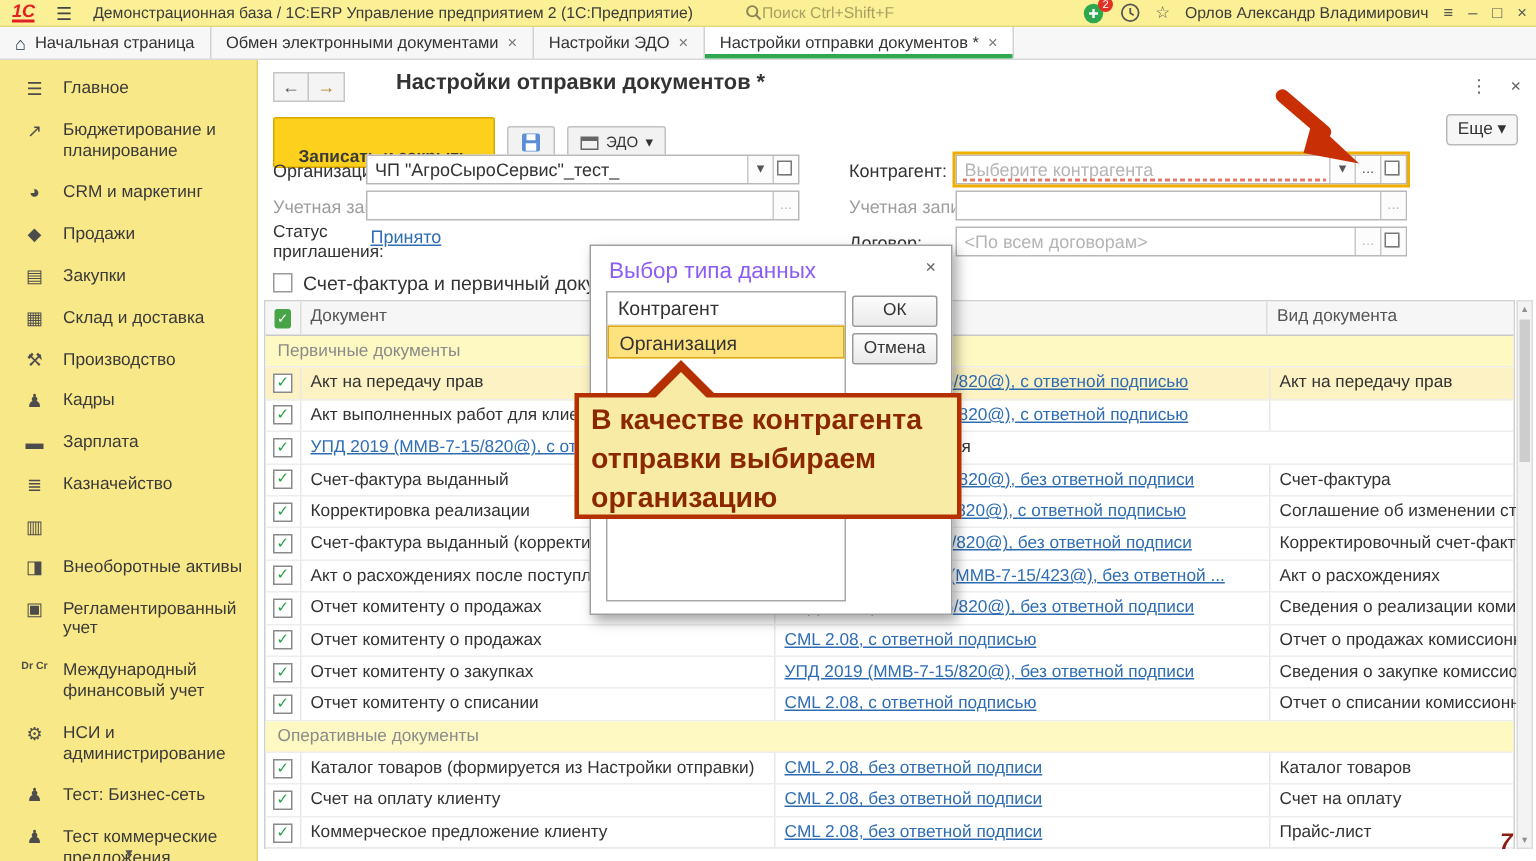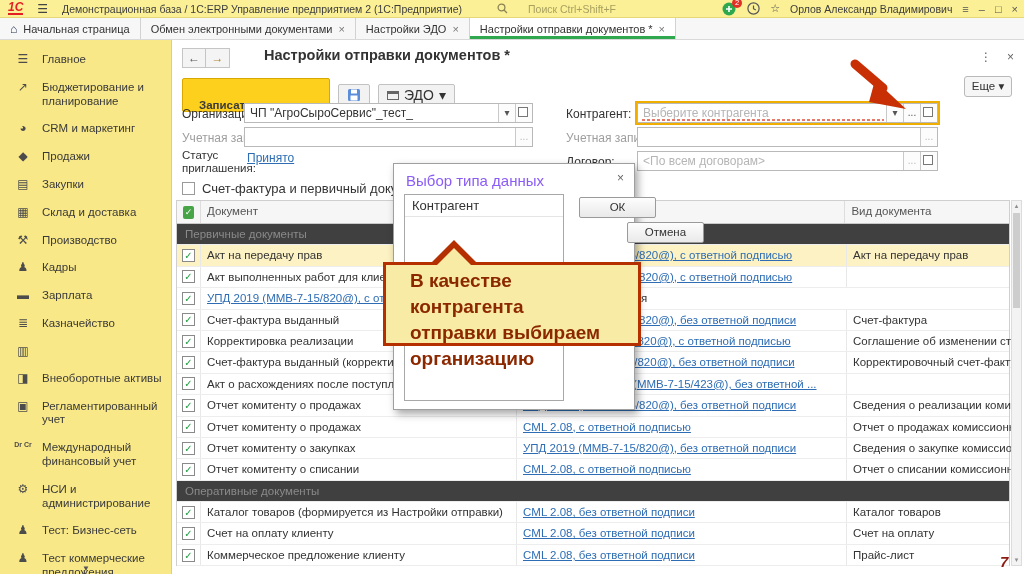--- a/index.html
+++ b/index.html
@@ -7,21 +7,21 @@
     font-family:"Liberation Sans","DejaVu Sans",sans-serif; }
   #app { position:relative; width:1024px; height:574px; overflow:hidden; background:#fff; font-size:12px; color:#333; }
 
   
   .topbar { position:absolute; left:0; top:0; width:1024px; height:18px; background:#fbf096;
     border-bottom:1px solid #e6d878; display:flex; align-items:center; font-size:10.5px; color:#3c3c3c; }
   .logo1c { font-weight:bold; font-style:italic; color:#e31e24; font-size:12px; margin-left:8px;
     border-bottom:2px solid #e31e24; line-height:11px; }
   .tb-burger { margin-left:14px; font-size:12px; color:#444; }
   .tb-title { margin-left:14px; white-space:nowrap; }
-  .tb-search { position:absolute; left:497px; display:flex; align-items:center; gap:20px; color:#a8a061; }
+  .tb-search { position:absolute; left:497px; display:flex; align-items:center; gap:0; color:#a8a061; }
   .tb-right { position:absolute; right:6px; display:flex; align-items:center; gap:10px; }
   .noticewrap { position:relative; width:15px; height:14px; }
   .badge { position:absolute; right:-5px; top:-4px; background:#e23024; color:#fff; font-size:7.5px;
     border-radius:50%; width:10px; height:10px; line-height:10px; text-align:center; }
   .wctl { color:#555; font-size:11px; }
 
   
   .tabbar { position:absolute; left:0; top:18px; width:1024px; height:22px; background:#f7f7f7;
     border-bottom:1px solid #d9d9d9; display:flex; font-size:11px; }
   .tab { display:flex; align-items:center; gap:6px; padding:0 10px; border-right:1px solid #d2d2d2;
@@ -51,21 +51,21 @@
   .kebab { position:absolute; right:32px; top:10px; color:#666; font-size:12px; }
   .panel-x { position:absolute; right:10px; top:10px; color:#666; font-size:12px; }
   .morebtn { position:absolute; right:12px; top:36px; width:48px; height:21px; border:1px solid #b9b9b9;
     border-radius:3px; background:#f6f6f6; font-size:11.5px; color:#333; text-align:center; line-height:19px; }
 
   
   .toolrow { position:absolute; left:10px; top:38px; display:flex; gap:8px; align-items:center; }
   .btn-yellow { height:22px; padding:16px 16px; background:#fdd01d; border:1px solid #d8a700; border-radius:2px;
     font-size:11.5px; font-weight:bold; color:#3a3a3a; line-height:20px; }
   .btn-gray { height:22px; border:1px solid #c2c2c2; border-radius:2px; background:#f2f2f2;
-    display:flex; align-items:center; gap:5px; padding:0 8px; font-size:14px; color:#333;text-align:right; }
+    display:flex; align-items:center; gap:5px; padding:0 8px; font-size:10px; color:#333;text-align:right; }
   .edoic { display:inline-block; width:12px; height:9px; border:1px solid #666; border-top:3px solid #666; }
 
   
   .flabel { position:absolute; font-size:12px; color:#333; white-space:nowrap; }
   .flabel.dim { color:#9e9e9e; }
   .fld { position:absolute; height:20px; background:#fff; border:1px solid #b9b9b9; display:flex; align-items:stretch;
     font-size:12px; }
   .fld .txt { flex:1; padding:2px 5px; white-space:nowrap; overflow:hidden; color:#333; }
   .fld .txt.ph { color:#b5b5b5; position:relative; }
   .fld .seg { width:17px; border-left:1px solid #c9c9c9; text-align:center; color:#555; font-size:10px;
@@ -79,21 +79,21 @@
   .linktext { color:#2e6db4; text-decoration:underline; }
   .chkrow { position:absolute; left:10px; top:141px; display:flex; gap:7px; align-items:center; font-size:13px; color:#333; }
   .cbox { width:13px; height:13px; border:1px solid #9a9a9a; background:#fff; }
 
   
   .dtable { position:absolute; left:4px; top:160px; width:834px; height:366px; border:1px solid #cfcfcf; background:#fff; font-size:11.5px; }
   .thead { display:flex; height:23px; background:#f6f6f6; border-bottom:1px solid #c9c9c9; color:#555; }
   .thead .hc { padding:4px 6px; border-right:1px solid #ddd; white-space:nowrap; overflow:hidden; }
   .trow { display:flex; height:21.4px; border-bottom:1px solid #ededed; }
   .trow.sel { background:#fdf2c3; }
-  .trow.group { color:#8a8a8a; background:#404040; }
+  .trow.group { color:#8a8a8a; background:#fef9c3; }
   .c-chk { width:24px; min-width:24px; border-right:1px solid #e8e8e8; display:flex; align-items:center; justify-content:center; }
   .c-doc { width:316px; min-width:316px; padding:4px 6px; border-right:1px solid #e8e8e8; white-space:nowrap; overflow:hidden; }
   .c-fmt { width:330px; min-width:330px; padding:4px 6px; border-right:1px solid #e8e8e8; white-space:nowrap; overflow:hidden; }
   .c-kind { width:164px; min-width:164px; padding:4px 6px; white-space:nowrap; overflow:hidden; }
   .c-group { padding:4px 8px; }
   .tick { width:13px; height:13px; border:1px solid #8a8a8a; background:#fff; color:#1f9e3f; font-size:10px;
     line-height:11px; text-align:center; font-weight:bold; }
   .selall { width:14px; height:13px; background:#47a447; border-radius:2px; color:#fff; font-size:9px;
     line-height:13px; text-align:center; }
   .vscroll { position:absolute; left:839px; top:160px; width:11px; height:366px; background:#f3f3f3; border:1px solid #dcdcdc; }
@@ -101,26 +101,26 @@
   .varr { position:absolute; left:0; width:9px; text-align:center; color:#8f8f8f; font-size:7px; }
 
   
   .modal { position:absolute; left:393px; top:163px; width:242px; height:247px; background:#fff;
     border:1px solid #9f9f9f; box-shadow:3px 4px 8px rgba(0,0,0,.35); z-index:10; }
   .m-title { position:absolute; left:12px; top:8px; font-size:15px; color:#8b5cf6; }
   .m-x { position:absolute; right:10px; top:7px; color:#666; font-size:12px; }
   .m-list { position:absolute; left:10px; top:30px; width:160px; height:207px; border:1px solid #a8a8a8; background:#fff; }
   .m-item { height:22px; line-height:21px; padding:0 7px; font-size:13px; color:#333; border-bottom:1px solid #e5e5e5; }
   .m-item.selected { background:#fee27e; border:1px solid #d9a81e; }
-  .m-btn { position:absolute; left:185px; width:77px; height:21px; border:1px solid #9a9a9a; border-radius:2px;
+  .m-btn { position:absolute; left:174px; width:57px; height:21px; border:1px solid #9a9a9a; border-radius:2px;
     background:linear-gradient(#fdfdfd,#e9e9e9); font-size:11.5px; color:#333; text-align:center; line-height:19px; }
 
   
   .callout { position:absolute; left:383px; top:262px; width:258px; height:84px; background:#f7eba6;
-    border:3px solid #b53000; z-index:20; padding:3px 24px; font-size:19px; font-weight:bold; color:#8c2800; line-height:26px; }
+    border:3px solid #b53000; z-index:20; padding:3px 8px; font-size:19px; font-weight:bold; color:#8c2800; line-height:26px; }
   .ctri-o { position:absolute; left:430px; top:240px; width:0; height:0; z-index:21;
     border-left:24px solid transparent; border-right:24px solid transparent; border-bottom:24px solid #b53000; }
   .ctri-i { position:absolute; left:436px; top:248px; width:0; height:0; z-index:22;
     border-left:18px solid transparent; border-right:18px solid transparent; border-bottom:18px solid #f7eba6; }
 
   .redarrow { position:absolute; left:845px; top:58px; z-index:30; }
   .pageno { position:absolute; left:1000px; top:553px; z-index:40; color:#8b1a10; font-size:15px;
     font-weight:bold; font-style:italic; }
 </style>
 </head>
@@ -379,20 +379,21 @@
         <span class="c-doc">Счет-фактура выданный (корректировка)</span>
         <span class="c-fmt"><span class="linktext">УКД 2019 (ММВ-7-15/820@), без ответной подписи</span></span>
         <span class="c-kind">Корректировочный счет-фактура</span>
       </div>
       <div class="trow">
         <span class="c-chk">
             <span class="tick">✓</span>
           </span>
         <span class="c-doc">Акт о расхождениях после поступления</span>
         <span class="c-fmt"><span class="linktext">Акт о расхождениях (ММВ-7-15/423@), без ответной ...</span></span>
+        <span class="c-kind">Акт о расхождениях</span>
       </div>
       <div class="trow">
         <span class="c-chk">
             <span class="tick">✓</span>
           </span>
         <span class="c-doc">Отчет комитенту о продажах</span>
         <span class="c-fmt"><span class="linktext">УПД 2019 (ММВ-7-15/820@), без ответной подписи</span></span>
         <span class="c-kind">Сведения о реализации комис...</span>
       </div>
       <div class="trow">
@@ -455,23 +456,24 @@
       <div class="vthumb"></div>
       <span class="varr" style="bottom:1px;">▾</span>
     </div>
   </div>
 
   <div class="modal">
     <div class="m-title">Выбор типа данных</div>
     <div class="m-x">×</div>
     <div class="m-list">
       <div class="m-item">Контрагент</div>
+      <div class="m-item selected">Организация</div>
     </div>
     <div class="m-btn" style="top:33px;">ОК</div>
-    <div class="m-btn" style="top:58px;margin-left:48px;">Отмена</div>
+    <div class="m-btn" style="top:58px;">Отмена</div>
   </div>
 
   <div class="ctri-o"></div>
   <div class="ctri-i"></div>
   <div class="callout"><span>В качестве контрагента отправки выбираем организацию</span></div>
 
   <svg class="redarrow" width="70" height="60" viewBox="0 0 70 60">
     <path d="M10 6 L38 30" stroke="#c82f04" stroke-width="9" stroke-linecap="round" fill="none"></path>
     <polygon points="30,22 61,51 24,44" fill="#c82f04"></polygon>
   </svg>

